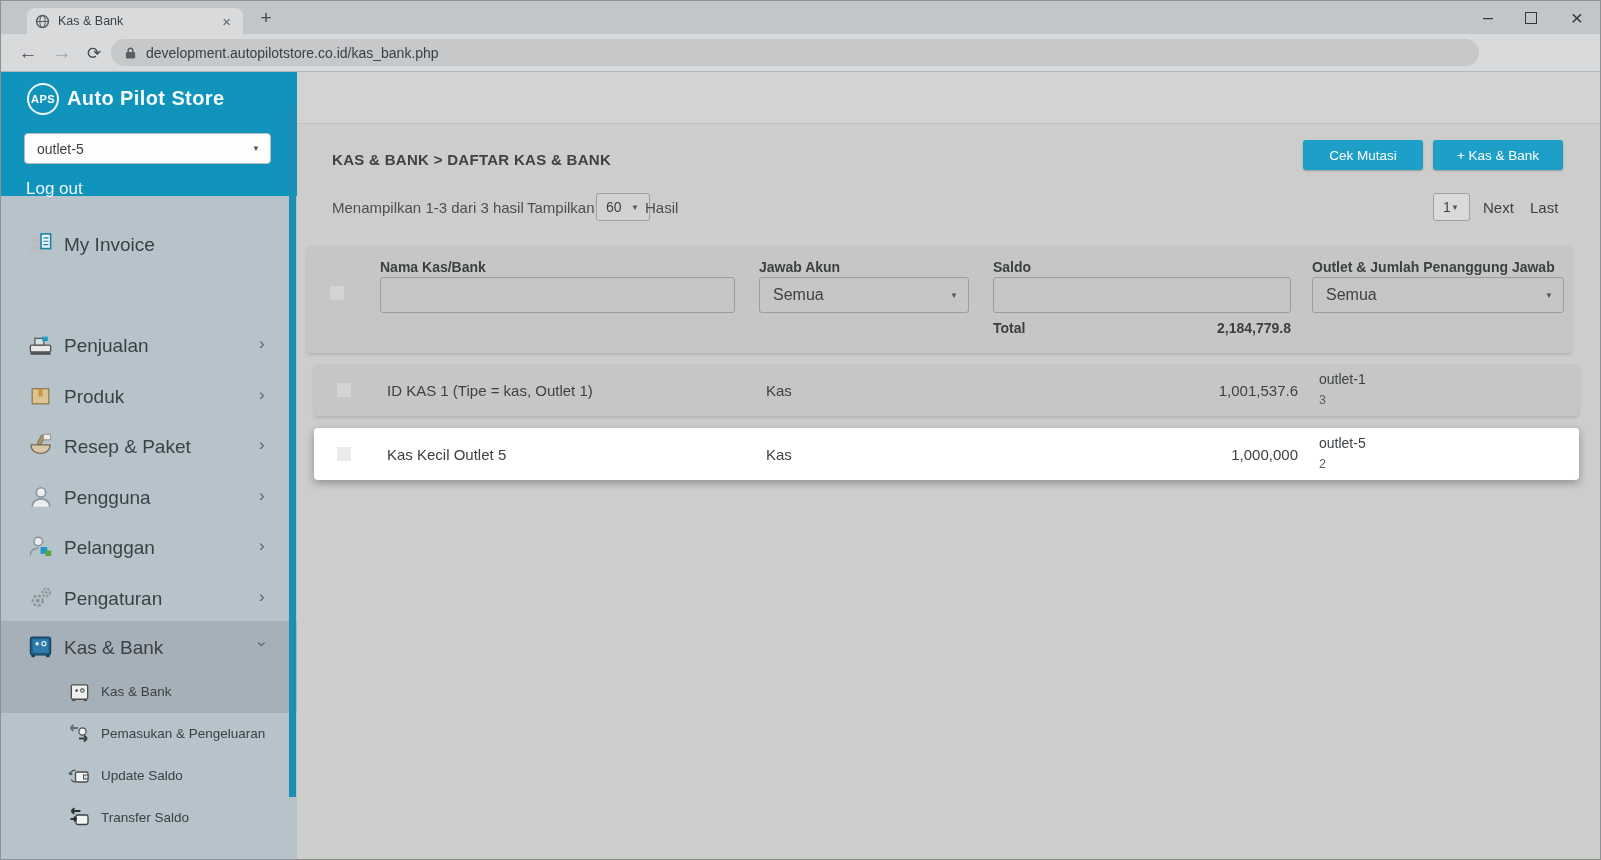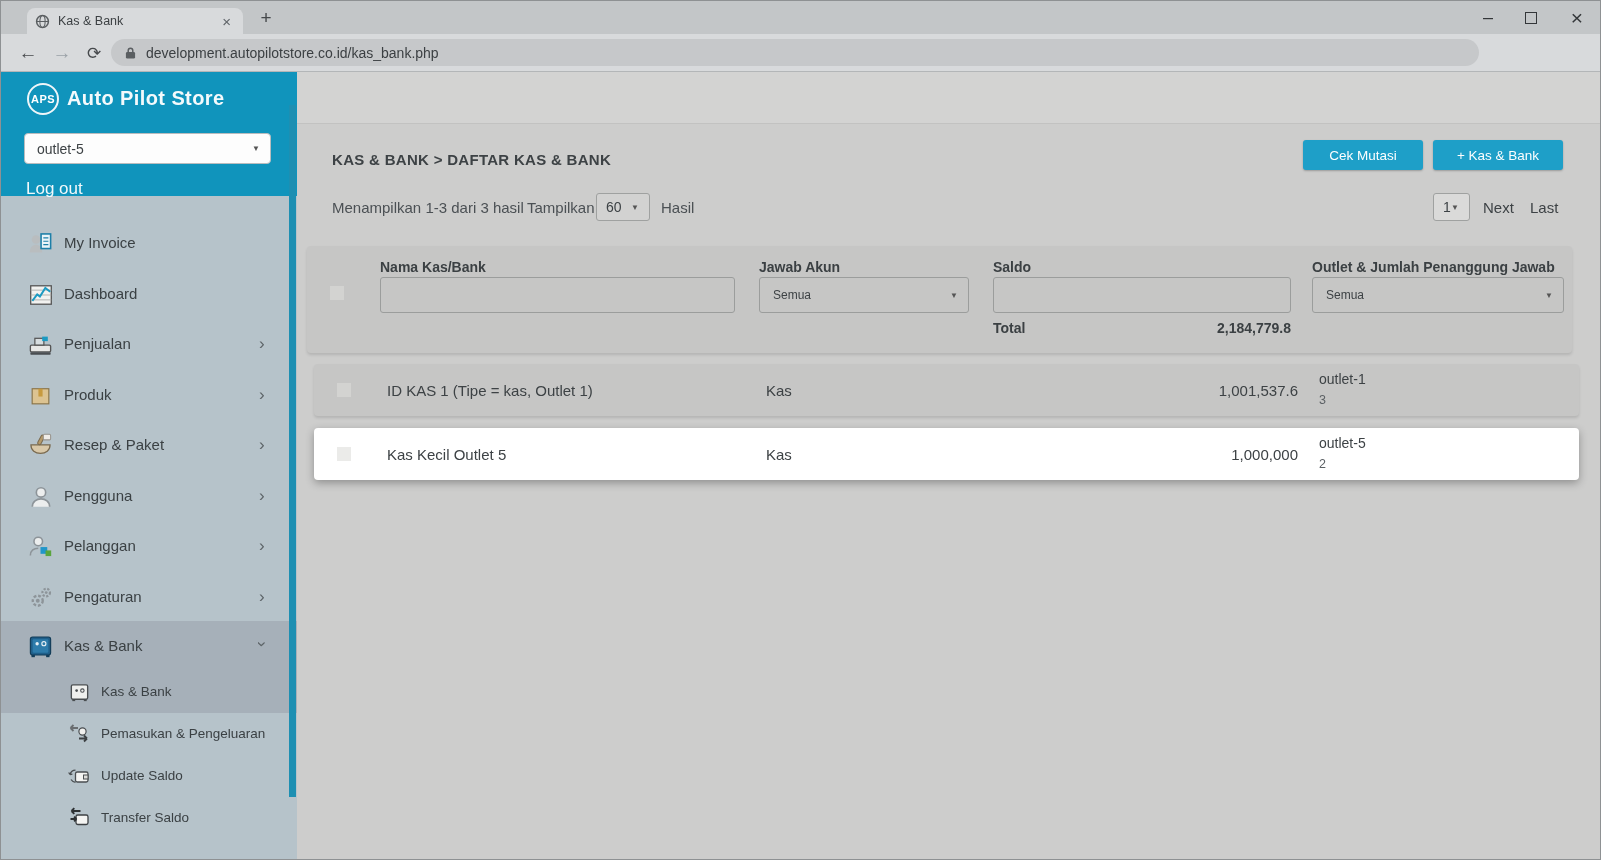--- a/index.html
+++ b/index.html
@@ -50,21 +50,21 @@
   .brand{position:absolute;left:66px;top:15px;font-size:20px;font-weight:bold;color:#f4fafc;letter-spacing:.4px;}
   .outletsel{position:absolute;left:23px;top:61px;width:247px;height:31px;background:#fdfdfd;border:1px solid #b9bcbe;
              border-radius:4px;box-sizing:border-box;display:flex;align-items:center;}
   .outletsel .txt{font-size:14px;color:#3d4245;margin-left:12px;flex:1;}
   .caret{font-size:8px;color:#555;margin-right:10px;}
   .logout{position:absolute;left:25px;top:107px;font-size:17px;color:#f2f9fb;}
   .sidemenu{position:absolute;left:0;top:146px;right:0;bottom:0;}
   .activeblock{position:absolute;left:0;top:403px;width:100%;height:92px;background:#a6b0b9;}
   .mi{position:absolute;left:0;width:100%;height:50px;}
   .mic{position:absolute;left:26px;top:12px;width:27px;height:27px;display:flex;align-items:center;justify-content:center;}
-  .mlb{position:absolute;left:63px;top:16px;font-size:15px;color:#3b4144;}
+  .mlb{position:absolute;left:63px;top:16px;font-size:19px;color:#3b4144;}
   .chev{position:absolute;left:258px;top:15px;font-size:17px;color:#5d6468;}
   .chev.down{transform:rotate(90deg);top:13px;}
   .smi{position:absolute;left:0;width:100%;height:42px;}
   .smic{position:absolute;left:66px;top:9px;width:24px;height:24px;display:flex;align-items:center;justify-content:center;}
   .smlb{position:absolute;left:100px;top:13px;font-size:13.5px;color:#3b4144;}
   .sscroll{position:absolute;left:288px;top:33px;width:7px;height:692px;background:#1d8fb2;}
 
   
   .main{position:absolute;left:296px;top:0;right:0;bottom:0;background:#cdcdcc;}
   .topstrip{position:absolute;left:0;top:0;width:100%;height:52px;background:#d3d3d2;border-bottom:1px solid #c2c2c1;box-sizing:border-box;}
@@ -78,21 +78,21 @@
   .pgsel{background:#dadad9;}
   .paglink{position:absolute;top:127px;font-size:15px;color:#3d4245;}
 
   .fpanel{position:absolute;left:10px;top:174px;width:1265px;height:107px;background:#c6c6c5;border-radius:4px;
           box-shadow:0 2px 3px rgba(0,0,0,.12);}
   .flabel{position:absolute;top:13px;font-size:14px;font-weight:bold;color:#3b4043;}
   .finput{position:absolute;top:31px;height:36px;background:transparent;border:1px solid #9b9d9c;border-radius:3px;
           box-sizing:border-box;font-family:"Liberation Sans",sans-serif;font-size:14px;color:#3d4245;padding:0 10px;outline:none;}
   .fselect{position:absolute;top:31px;height:36px;border:1px solid #9b9d9c;border-radius:3px;box-sizing:border-box;
            display:flex;align-items:center;}
-  .fselect .txt{font-size:12px;color:#3d4245;margin-left:13px;flex:1;}
+  .fselect .txt{font-size:16px;color:#3d4245;margin-left:13px;flex:1;}
   .cbx{position:absolute;width:14px;height:14px;background:#d3d3d1;}
   .trow{position:absolute;left:17px;width:1265px;height:52px;background:#c6c6c5;border-radius:4px;
         box-shadow:0 2px 3px rgba(0,0,0,.12);}
   .trow.hl{background:#ffffff;box-shadow:0 3px 8px rgba(0,0,0,.30);}
   .trow.hl .cbx{background:#ebebe9;}
   .cell{position:absolute;font-size:15px;color:#3d4245;top:18px;text-align:center;}
   .cname{left:73px;}
   .ctipe{left:452px;}
   .csaldo{left:686px;width:298px;text-align:right;}
   .cout{position:absolute;left:1005px;top:7px;font-size:14px;color:#3d4245;}
@@ -172,30 +172,20 @@
           <span class="mic">
               <svg width="27" height="27" viewBox="0 0 24 24">
                 <circle cx="8" cy="8.5" r="3.8" fill="#b9bdbf"></circle>
                 <path d="M2.5 20c0-4.8 2.8-6.8 5.5-6.8s5.5 2 5.5 6.8z" fill="#b9bdbf"></path>
                 <rect x="12.5" y="3.5" width="8.5" height="13" fill="#eaf4f8" stroke="#1d7fa8" stroke-width="1.4"></rect>
                 <path d="M14.5 7h4.5M14.5 10h4.5M14.5 13h4.5" stroke="#1d7fa8" stroke-width="1.1"></path>
               </svg>
             </span>
           <span class="mlb">My Invoice</span>
         </div>
-        <div class="mi" style="top:51px;">
-          <span class="mic">
-              <svg width="26" height="26" viewBox="0 0 24 24">
-                <rect x="2.5" y="3.5" width="19" height="17" fill="#f2f2f0" stroke="#555" stroke-width="1.2"></rect>
-                <path d="M2.5 16.5h19M2.5 12h19M2.5 7.5h19" stroke="#a9aaa8" stroke-width=".8"></path>
-                <polyline points="4,17.5 8.5,11.5 11,13.5 16,5.5 20.5,9" fill="none" stroke="#1b9ac2" stroke-width="1.8"></polyline>
-              </svg>
-            </span>
-          <span class="mlb">Dashboard</span>
-        </div>
         <div class="mi" style="top:101px;">
           <span class="mic">
               <svg width="27" height="27" viewBox="0 0 24 24">
                 <rect x="3" y="12.5" width="18" height="6" rx="1" fill="#e8e8e6" stroke="#555" stroke-width="1.2"></rect>
                 <rect x="7" y="6.5" width="8" height="6" fill="#d7dddf" stroke="#555" stroke-width="1.1"></rect>
                 <rect x="13.5" y="5" width="5" height="4" fill="#1b9ac2"></rect>
                 <rect x="3" y="18.8" width="18" height="2.2" rx=".5" fill="#4a4e51"></rect>
               </svg>
             </span>
           <span class="mlb">Penjualan</span>
@@ -323,21 +313,21 @@
 
       <div class="btn" style="left:1006px;width:120px;">Cek Mutasi</div>
       <div class="btn" style="left:1136px;width:130px;">+ Kas &amp; Bank</div>
 
       <div class="resline" style="left:35px;">Menampilkan 1-3 dari 3 hasil</div>
       <div class="resline" style="left:230px;">Tampilkan</div>
       <div class="smallsel" style="left:299px;width:54px;">
         <span class="txt">60</span>
         <span class="caret">▼</span>
       </div>
-      <div class="resline" style="left:364px;">Hasil</div>
+      <div class="resline" style="left:348px;">Hasil</div>
 
       <div class="smallsel pgsel" style="left:1136px;width:37px;">
         <span class="txt">1</span>
         <span class="caret">▼</span>
       </div>
       <div class="paglink" style="left:1186px;">Next</div>
       <div class="paglink" style="left:1233px;">Last</div>
 
       <div class="fpanel">
         <span class="cbx" style="left:23px;top:40px;"></span>

